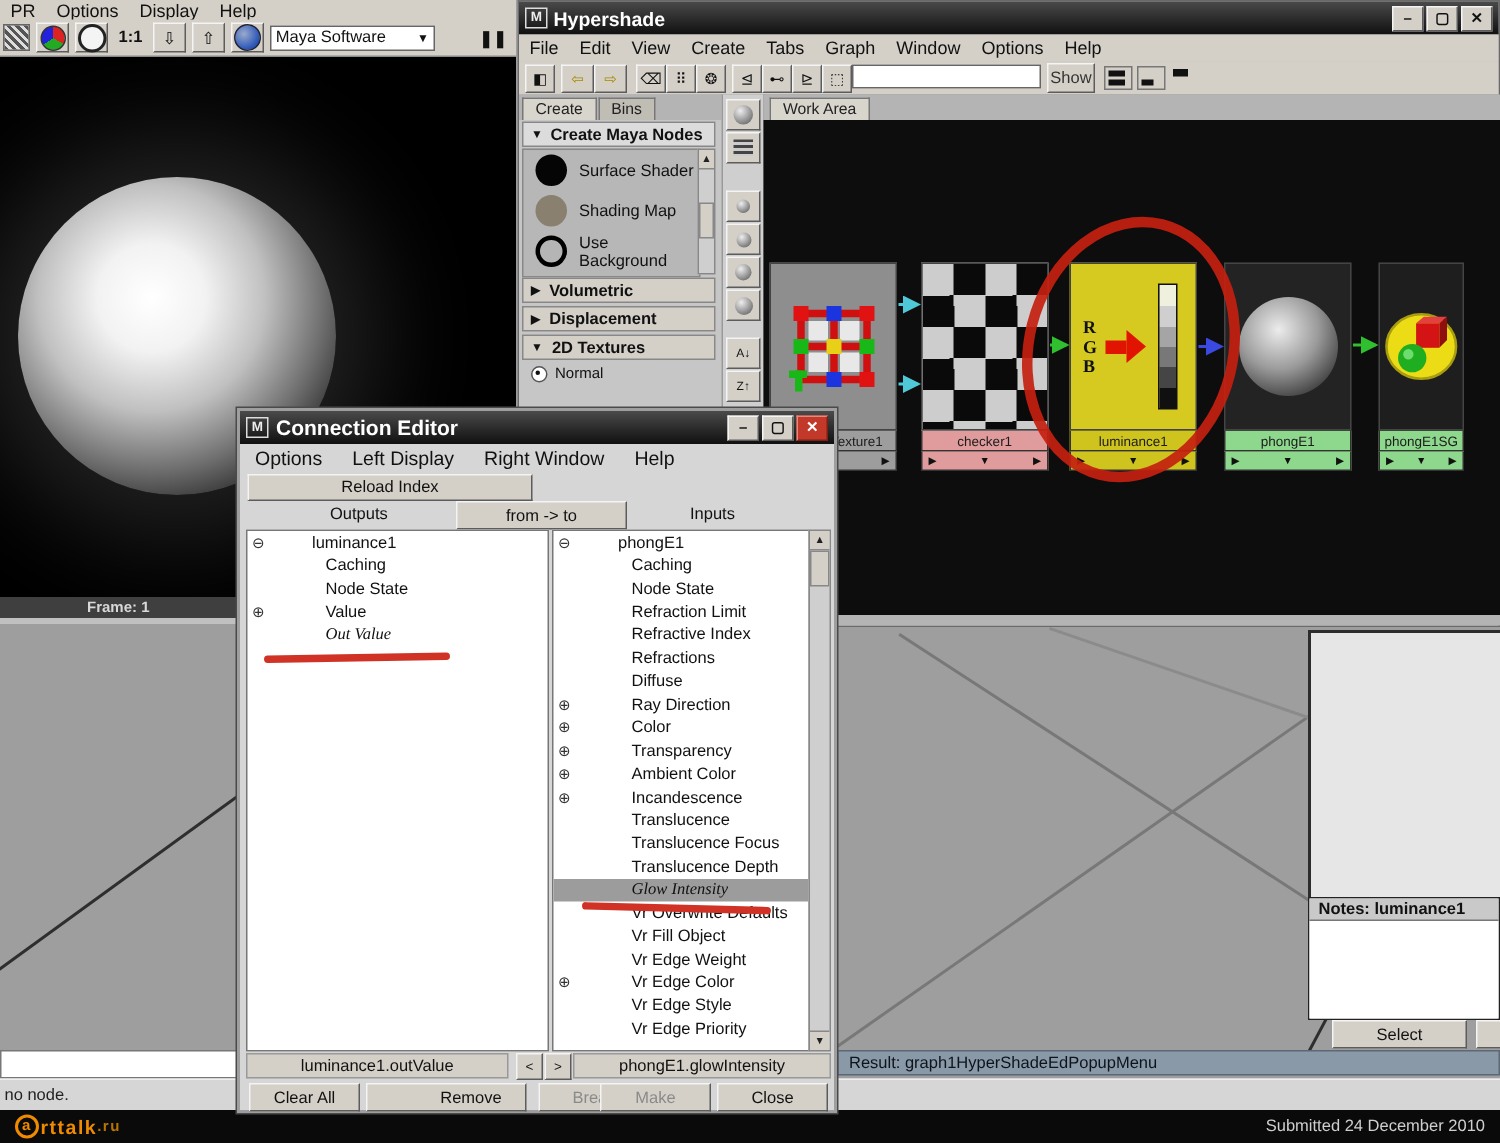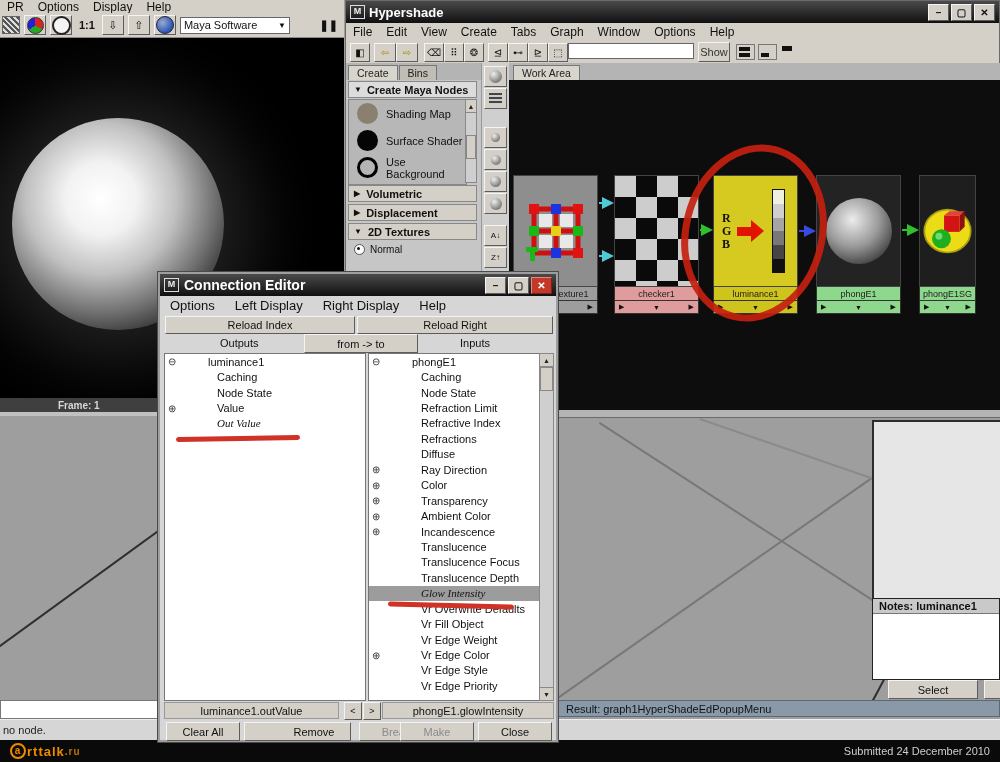--- a/index.html
+++ b/index.html
@@ -279,27 +279,27 @@
         <span class="tab active">Create</span>
           <span class="tab">Bins</span>
       </div>
       <div id="hs-create-header" class="abs">
         <span style="font-size:8px;">▼</span>
         <span>Create Maya Nodes</span>
       </div>
       <div id="hs-swatches" class="abs">
 
           <div class="sw-row">
+            <div class="sw-icon surfaceshader"></div>
+            <span>Surface Shader</span>
+          </div>
+
+          <div class="sw-row">
             <div class="sw-icon shadingmap"></div>
             <span>Shading Map</span>
-          </div>
-
-          <div class="sw-row">
-            <div class="sw-icon surfaceshader"></div>
-            <span>Surface Shader</span>
           </div>
 
           <div class="sw-row">
             <div class="sw-icon usebackground"></div>
             <span>Use Background</span>
           </div>
 
       </div>
       <div id="hs-swscroll" class="abs">
         <div class="scr-arrow">▲</div>
@@ -469,25 +469,24 @@
       <span class="t">Connection Editor</span>
       <span class="wbtn-group">
         <span class="wbtn btn">–</span>
         <span class="wbtn btn">▢</span>
         <span class="wbtn btn close-red">✕</span>
       </span>
     </div>
     <div id="ce-menu" class="menu abs">
       <span>Options</span>
         <span>Left Display</span>
-        <span>Right Display</span>
+        <span>Right Window</span>
         <span>Help</span>
     </div>
     <div class="ce-reload btn" style="left:5px;width:188px;">Reload Index</div>
-    <div class="ce-reload btn" style="left:197px;width:194px;">Reload Right</div>
     <div id="ce-io" class="abs">
       <span class="abs" style="left:60px;top:3px;">Outputs</span>
       <span class="abs" style="left:300px;top:3px;">Inputs</span>
     </div>
     <div id="ce-dir" class="btn abs">from -&gt; to</div>
 
     <div class="pane sunken" style="left:4px;width:202px;">
 
         <div class="ce-row root">
           <span class="exp show">⊖</span>

